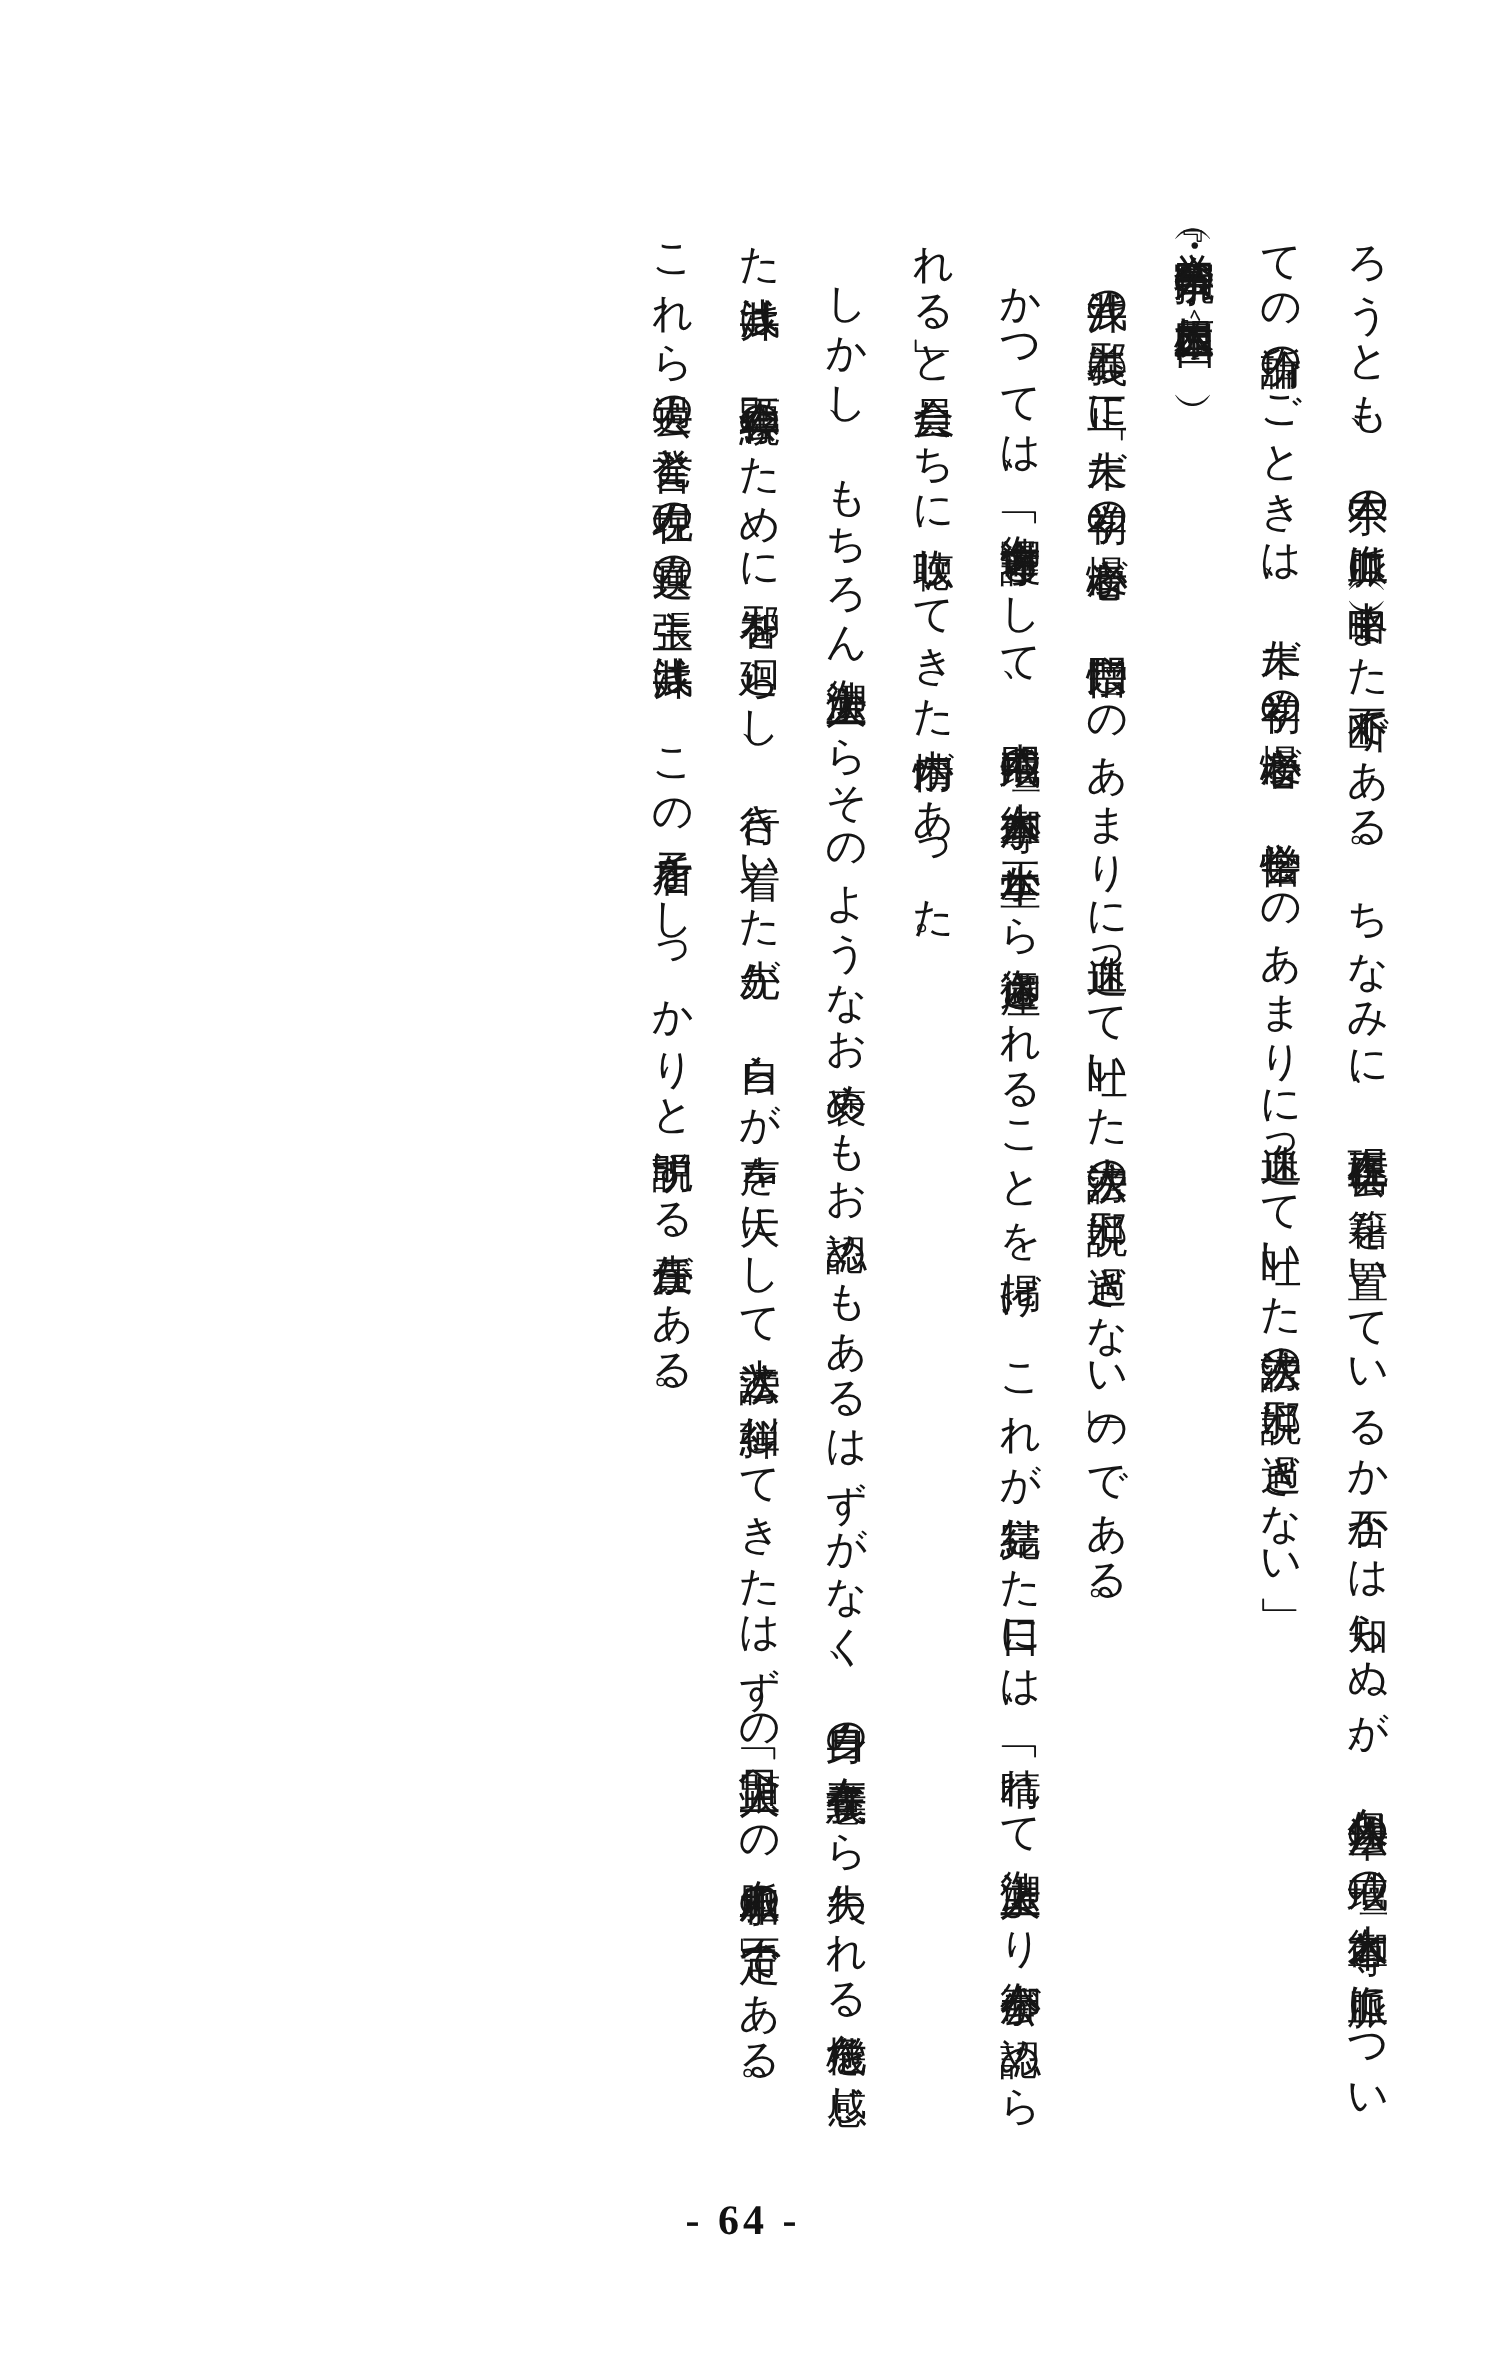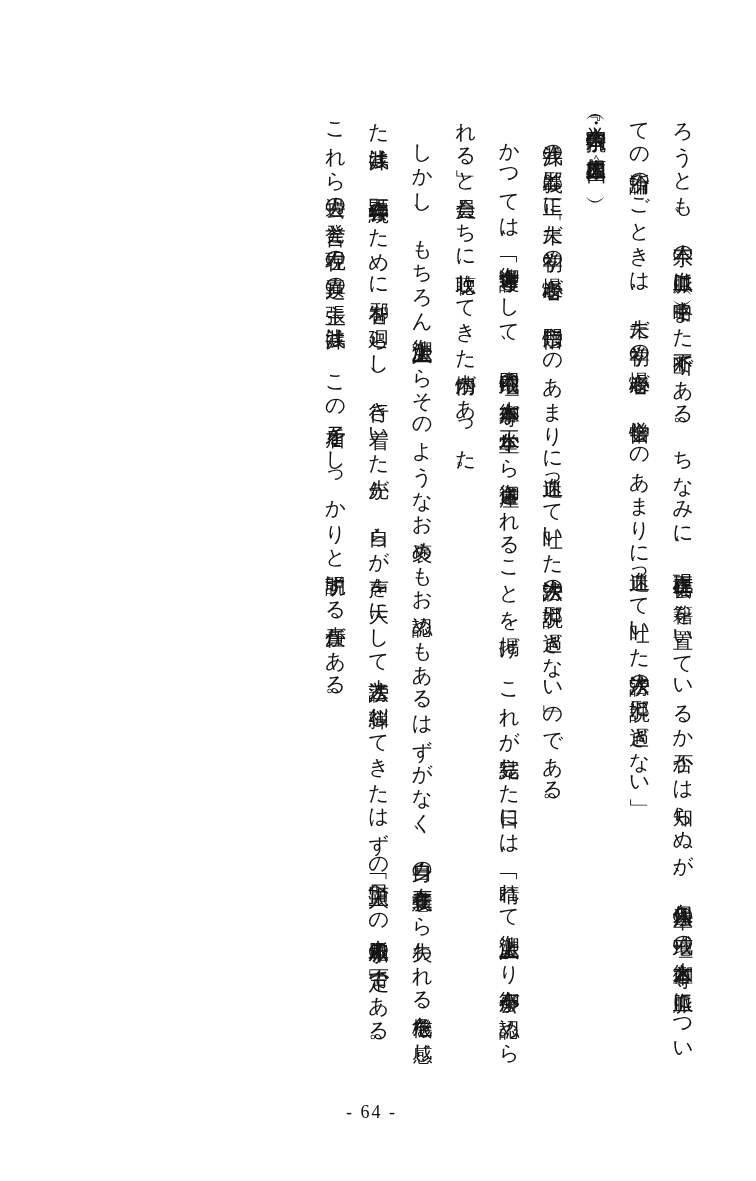--- a/index.html
+++ b/index.html
@@ -57,24 +57,25 @@
     font-size: 11px;
     letter-spacing: 0;
   }
 
   .page-number {
     position: absolute;
     bottom: 58px;
     left: 0;
     width: 743px;
     text-align: center;
-    font-size: 18px;
+    font-size: 21px;
     font-family: "Liberation Serif", "DejaVu Serif", serif;
     letter-spacing: 2px;
     color: #111111;
+    font-weight: bold;
   }
 </style>
 </head>
 <body>
 
 <div class="page">
 
   <div class="vtext">
 
     <p>ろうとも、本宗の血脈は（中略）また不断である。ちなみに、現在正信会に籍を置いているか否かは知らぬが、久保川法章の戒壇の大御本尊と血脈についての所論のごときは、未だ初学の慢心者が、学会憎しのあまりに血迷って吐いた大謗法の邪説に過ぎない」</p>

